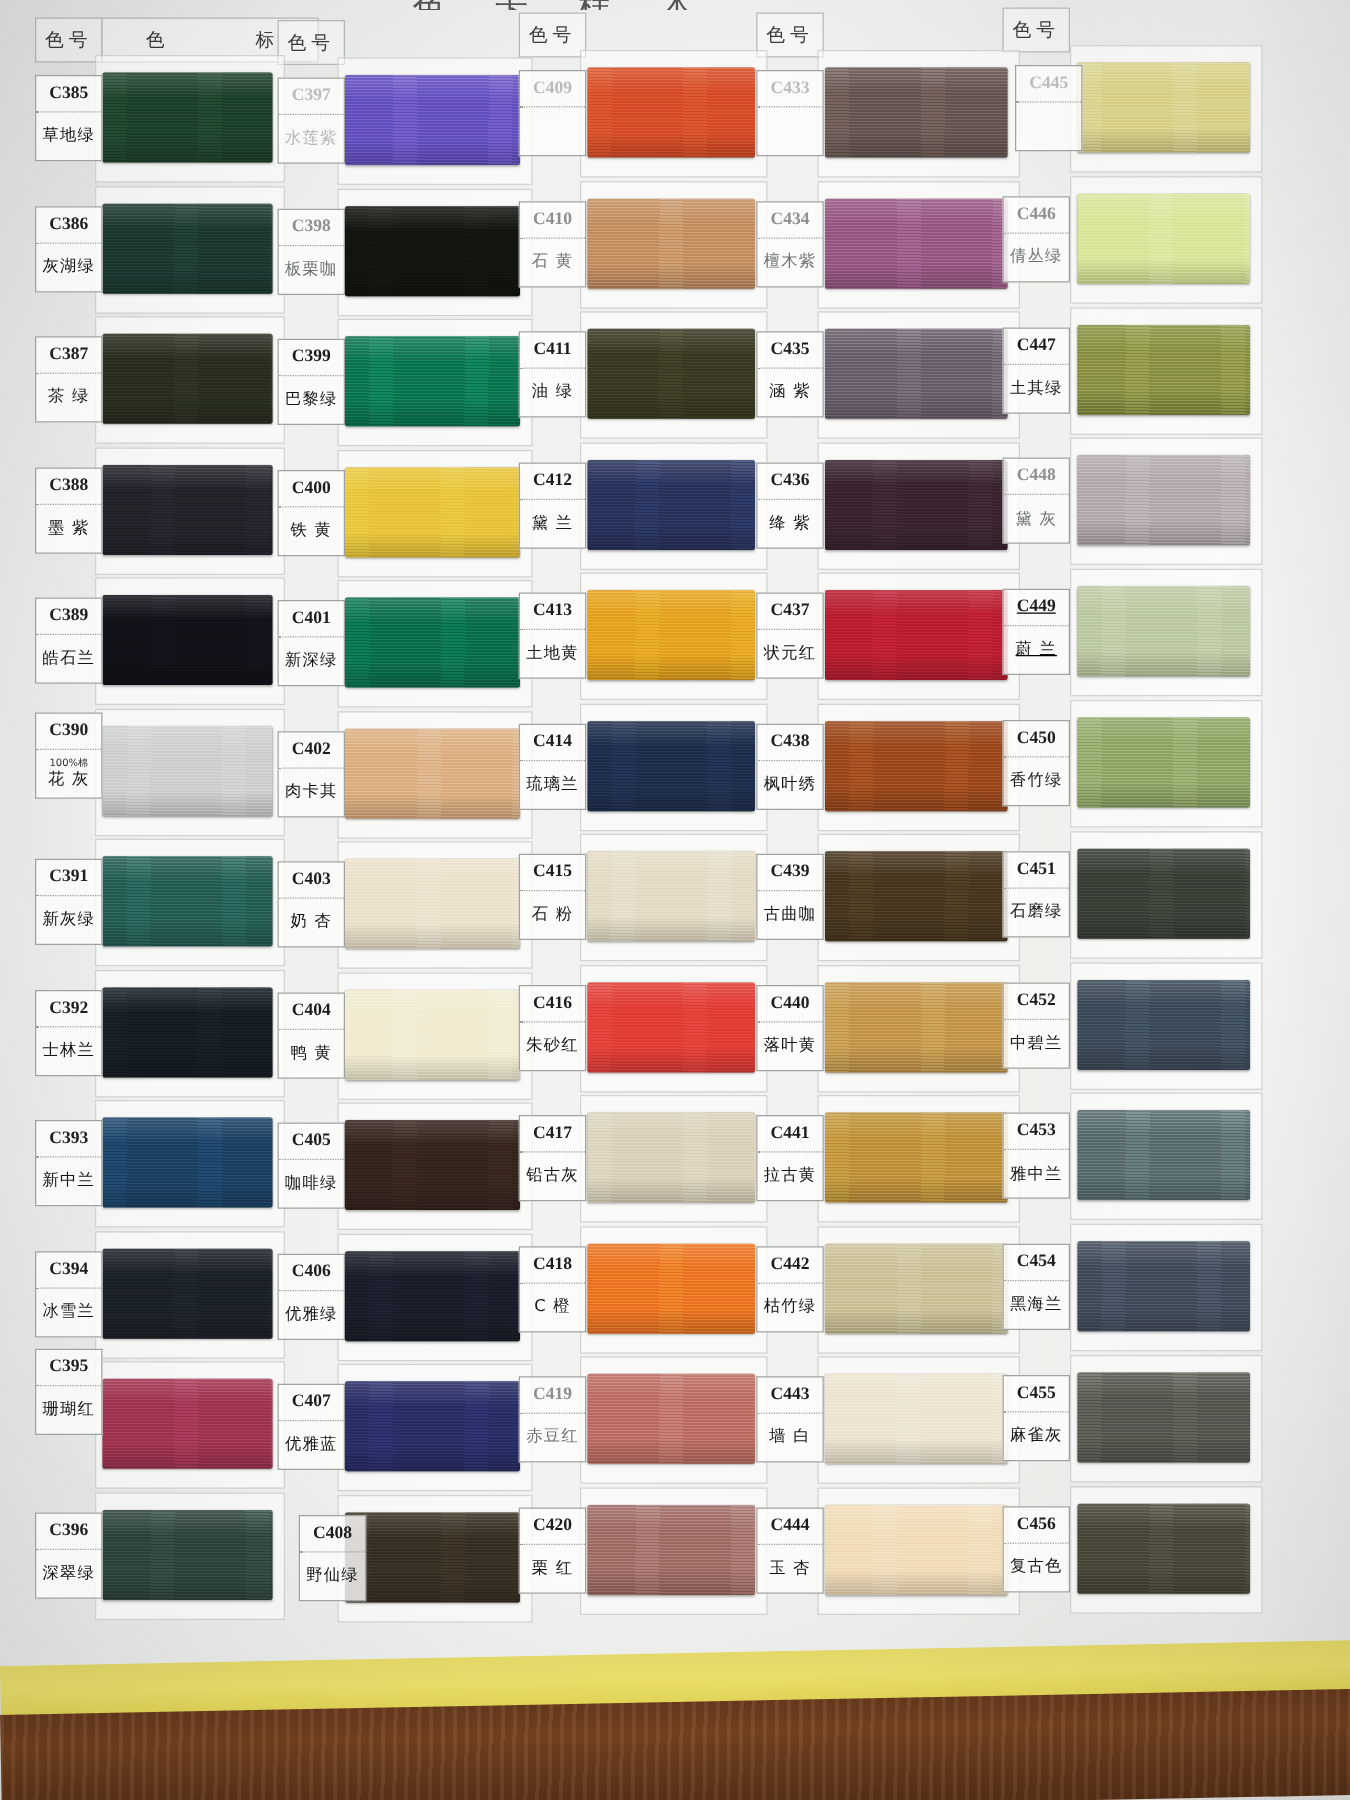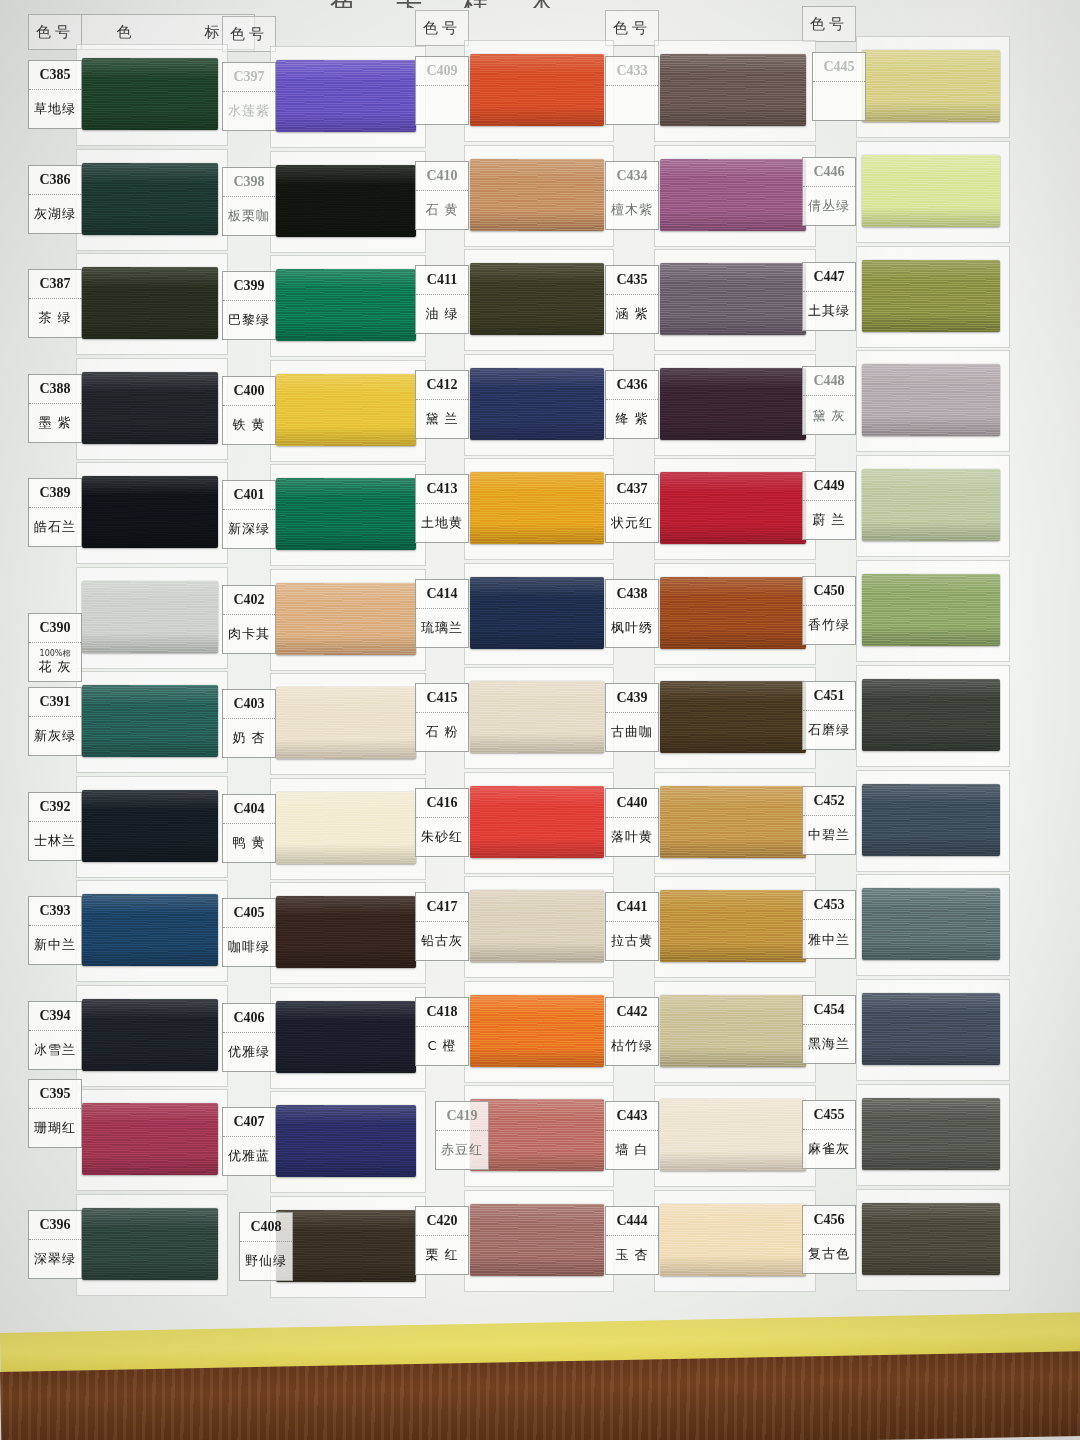--- a/index.html
+++ b/index.html
@@ -185,21 +185,21 @@
         <div class="card-bg" style="left: 76px; top: 462px; width: 150px; height: 100px;"></div>
         <div class="swatch" style="left: 82px; top: 476px; width: 136px; height: 72px; background: rgb(16, 18, 24);"></div>
         <div class="label-card" style="left: 28px; top: 478px;">
           <div class="code">C389</div>
           <div class="name">皓石兰</div>
         </div>
       </div>
       <div class="row" style="left: 0px; top: 0px;">
         <div class="card-bg" style="left: 76px; top: 566.5px; width: 150px; height: 100px;"></div>
         <div class="swatch" style="left: 82px; top: 580.5px; width: 136px; height: 72px; background: rgb(207, 210, 206);"></div>
-        <div class="label-card" style="left: 28px; top: 613px;">
+        <div class="label-card" style="left: 28px; top: 570px;">
           <div class="code">C390</div>
           <div class="name">
             <span class="sub">100%棉</span>
             <span>花 灰</span>
           </div>
         </div>
       </div>
       <div class="row" style="left: 0px; top: 0px;">
         <div class="card-bg" style="left: 76px; top: 671px; width: 150px; height: 100px;"></div>
         <div class="swatch" style="left: 82px; top: 685px; width: 136px; height: 72px; background: rgb(39, 97, 88);"></div>
@@ -422,21 +422,21 @@
         <div class="card-bg" style="left: 464px; top: 980.5px; width: 148px; height: 100px;"></div>
         <div class="swatch" style="left: 470px; top: 994.5px; width: 134px; height: 72px; background: rgb(236, 122, 38);"></div>
         <div class="label-card" style="left: 415px; top: 996.5px;">
           <div class="code">C418</div>
           <div class="name">C 橙</div>
         </div>
       </div>
       <div class="row" style="left: 0px; top: 0px;">
         <div class="card-bg" style="left: 464px; top: 1085px; width: 148px; height: 100px;"></div>
         <div class="swatch" style="left: 470px; top: 1099px; width: 134px; height: 72px; background: rgb(192, 115, 106);"></div>
-        <div class="label-card semi" style="left: 415px; top: 1101px; margin-left: 20px;">
+        <div class="label-card semi" style="left: 415px; top: 1101px;">
           <div class="code">C419</div>
           <div class="name">赤豆红</div>
         </div>
       </div>
       <div class="row" style="left: 0px; top: 0px;">
         <div class="card-bg" style="left: 464px; top: 1189.5px; width: 148px; height: 100px;"></div>
         <div class="swatch" style="left: 470px; top: 1203.5px; width: 134px; height: 72px; background: rgb(165, 113, 108);"></div>
         <div class="label-card" style="left: 415px; top: 1205.5px;">
           <div class="code">C420</div>
           <div class="name">栗 红</div>
@@ -568,21 +568,21 @@
         <div class="card-bg" style="left: 856px; top: 350.4px; width: 152px; height: 100px;"></div>
         <div class="swatch" style="left: 862px; top: 364.4px; width: 138px; height: 72px; background: rgb(183, 174, 178);"></div>
         <div class="label-card semi" style="left: 802px; top: 366.4px;">
           <div class="code">C448</div>
           <div class="name">黛 灰</div>
         </div>
       </div>
       <div class="row" style="left: 0px; top: 0px;">
         <div class="card-bg" style="left: 856px; top: 455.2px; width: 152px; height: 100px;"></div>
         <div class="swatch" style="left: 862px; top: 469.2px; width: 138px; height: 72px; background: rgb(192, 204, 166);"></div>
-        <div class="label-card" style="left: 802px; top: 471.2px;">
+        <div class="label-card" style="left: 802px; top: 471.2px; text-decoration: underline;">
           <div class="code">C449</div>
           <div class="name">蔚 兰</div>
         </div>
       </div>
       <div class="row" style="left: 0px; top: 0px;">
         <div class="card-bg" style="left: 856px; top: 560px; width: 152px; height: 100px;"></div>
         <div class="swatch" style="left: 862px; top: 574px; width: 138px; height: 72px; background: rgb(147, 171, 108);"></div>
         <div class="label-card" style="left: 802px; top: 576px;">
           <div class="code">C450</div>
           <div class="name">香竹绿</div>

